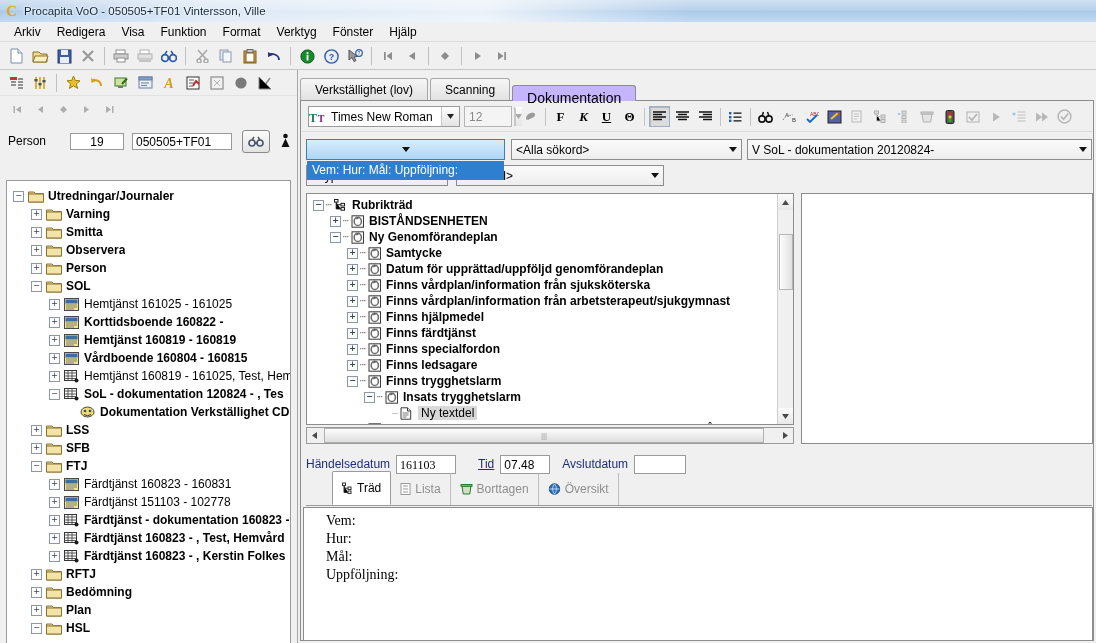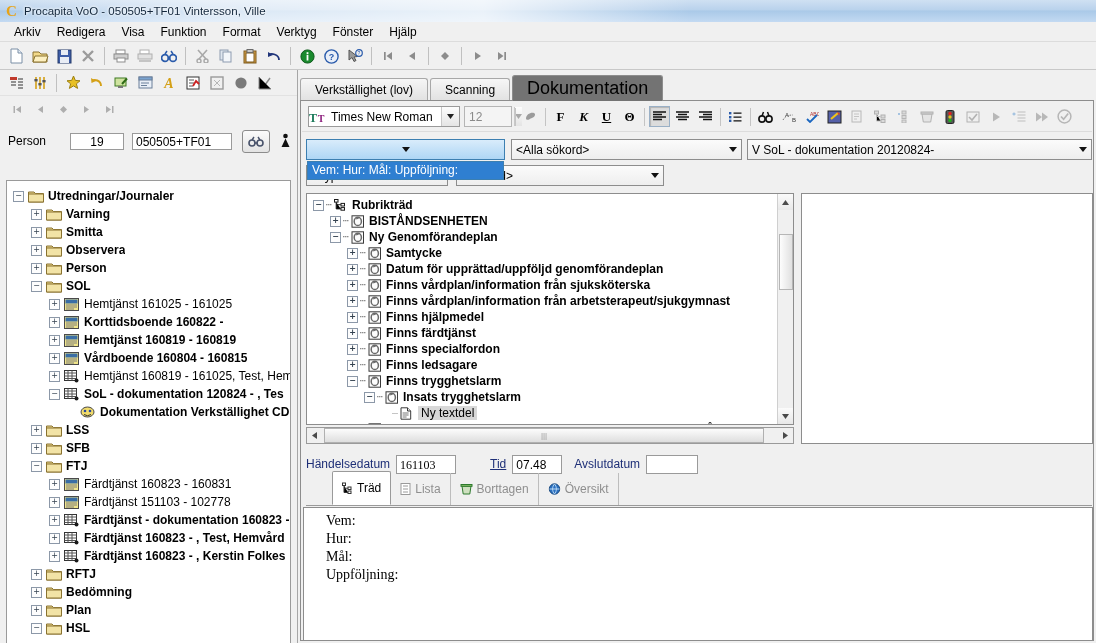--- a/index.html
+++ b/index.html
@@ -111,21 +111,21 @@
     position:absolute;left:2px;top:4px;width:794px;height:27px;
     display:flex;align-items:flex-end;
   }
   .tab{
     height:23px;line-height:23px;padding:0 14px;font-size:12px;color:#000;
     background:linear-gradient(to bottom,#f6f6f6,#e1e1e1);
     border:1px solid #a8a8a8;border-bottom:none;
     border-radius:3px 3px 0 0;margin-right:2px;box-sizing:border-box;white-space:nowrap;
   }
   .tab.active{
-    background:#737373;height:26px;line-height:25px;font-size:18px;
+    background:#c4b5fd;height:16px;line-height:25px;font-size:14px;
     border-color:#8d8d8d;position:relative;z-index:3;
   }
   .tabpanel{
     position:absolute;left:2px;top:30px;width:794px;height:541px;
     background:#f0f0f0;border:1px solid #8d8d8d;border-top:1px solid #8d8d8d;
     box-sizing:border-box;
   }
 
   
   .fmtbar{
@@ -1233,21 +1233,21 @@
         <div class="arr">
           <svg width="5" height="7" viewBox="0 0 5 7">
               <path d="M0 0 L0 7 L5 3.5 Z" fill="#4a4a4a"></path>
             </svg>
         </div>
       </div>
 
       <div class="daterow">
         <div class="dl">Händelsedatum</div>
         <div class="dfld" style="width:60px;font-family:Liberation Serif, serif;">161103</div>
-        <div class="dl" style="margin-left:34px;text-decoration:underline;">Tid</div>
+        <div class="dl" style="margin-left:22px;text-decoration:underline;">Tid</div>
         <div class="dfld" style="width:50px;">07.48</div>
         <div class="dl" style="margin-left:12px;">Avslutdatum</div>
         <div class="dfld" style="width:52px;"></div>
       </div>
 
       <div class="btabs">
         <div class="btab active">
           <span>
             <svg width="11" height="12" viewBox="0 0 11 12">
                 <rect x="0.5" y="1" width="3" height="2.5" fill="#fff" stroke="#333"></rect>

